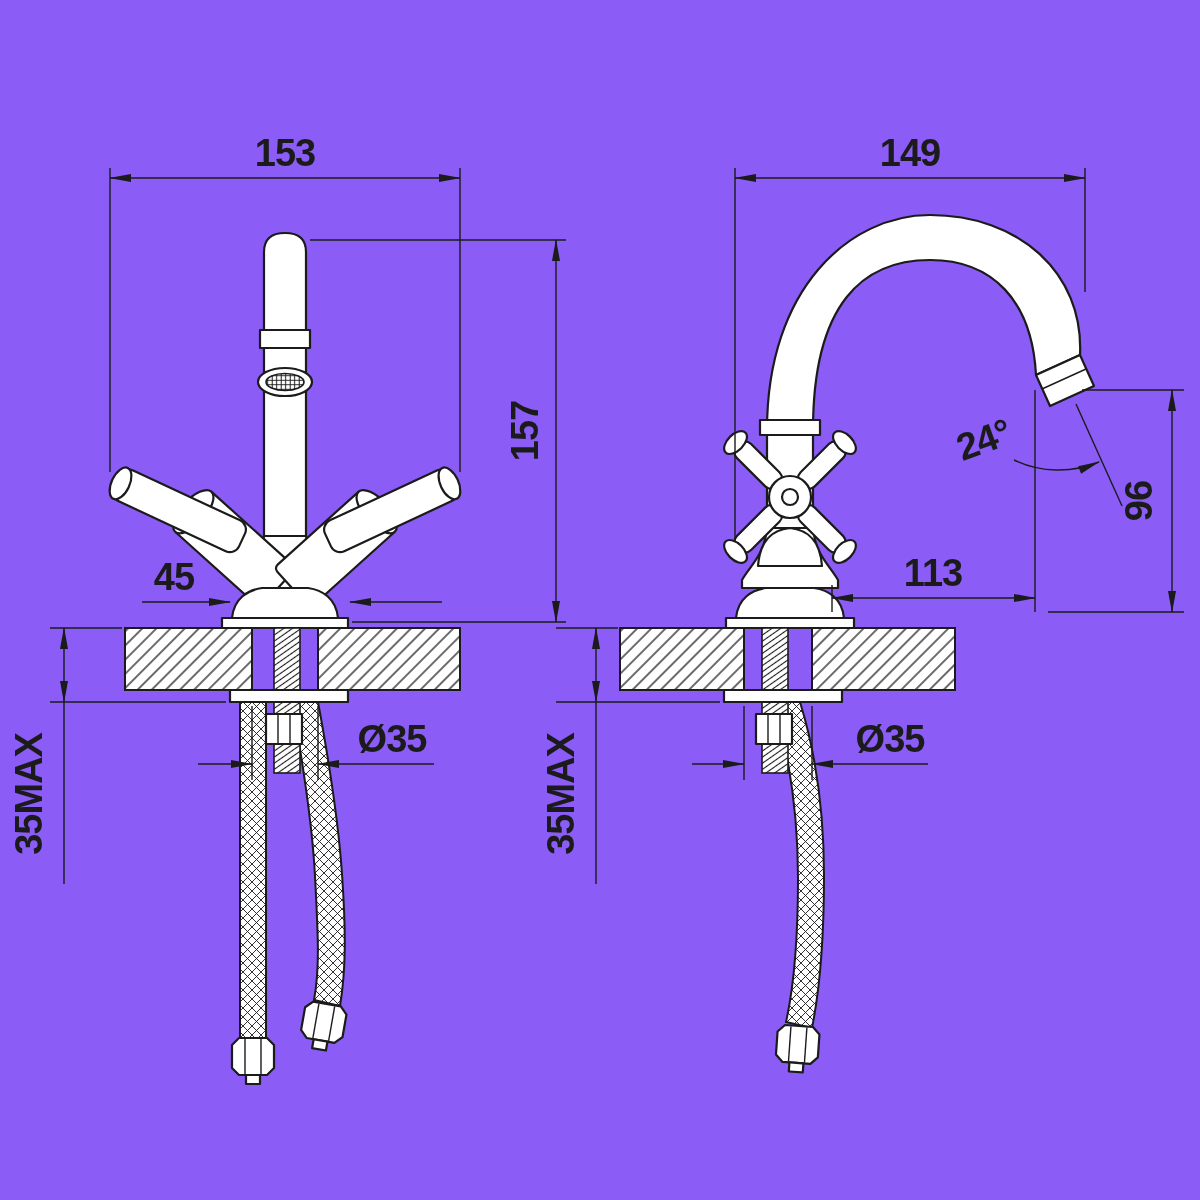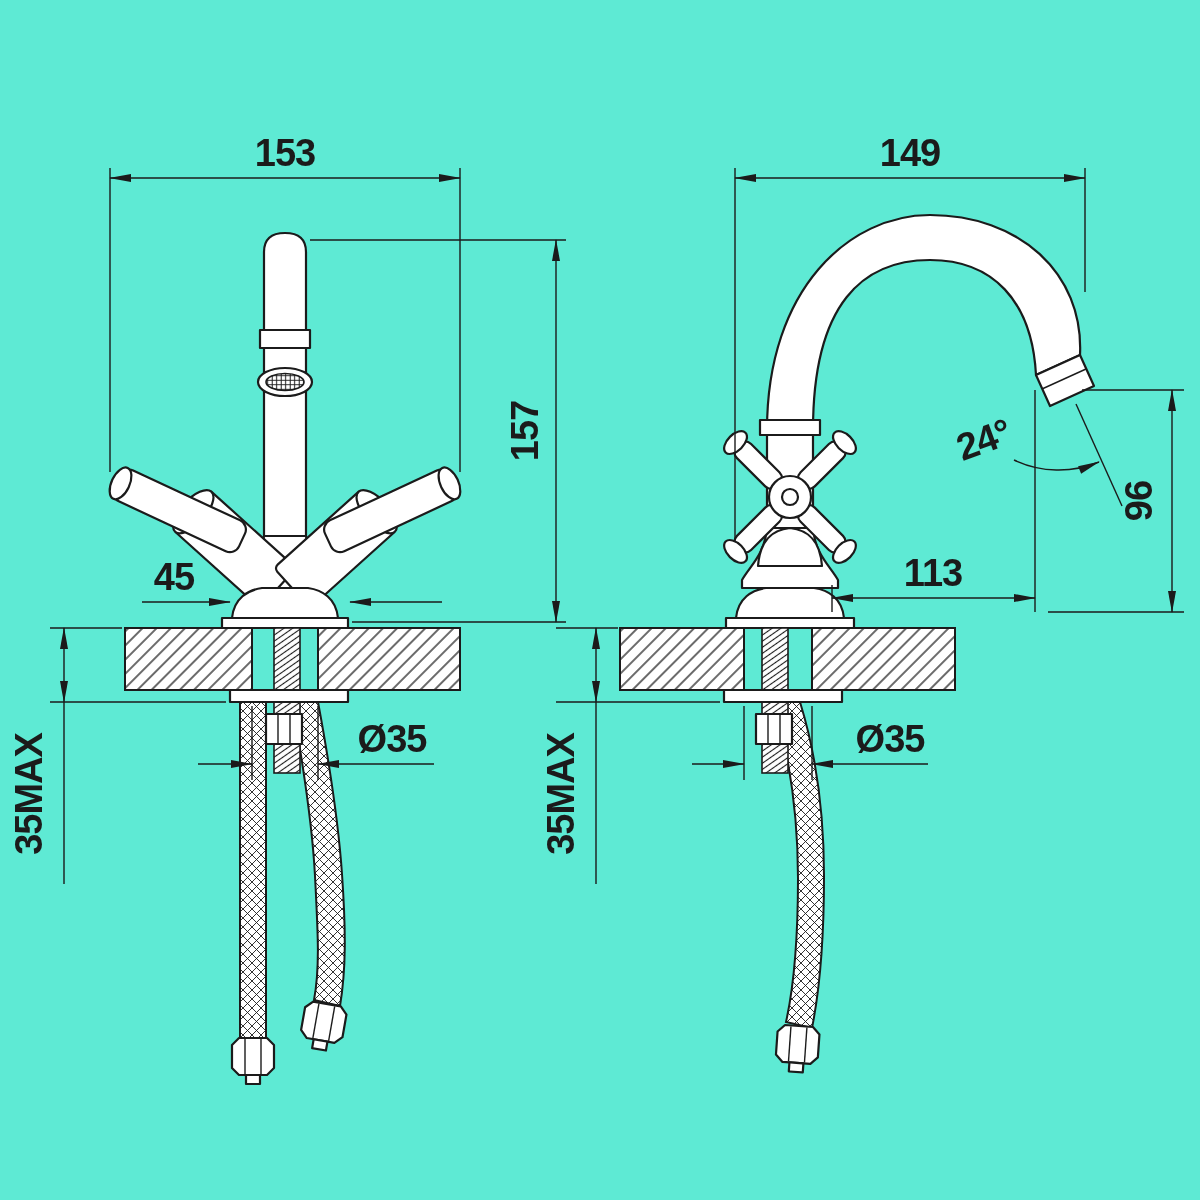--- a/index.html
+++ b/index.html
@@ -1,16 +1,16 @@
 <!DOCTYPE html>
 <html style="--line: #1b1b1b;"><head>
 <meta charset="utf-8">
 <style>
   html,body{margin:0;padding:0;background:#ffffff;}
-  .stage{width:1200px;height:1200px;background:#5eead4;overflow:hidden;}
+  .stage{width:1200px;height:1200px;background:#8b5cf6;overflow:hidden;}
   svg{display:block;}
   .ol{fill:#ffffff;stroke:var(--line,#1b1b1b);stroke-width:2.2;stroke-linejoin:round;stroke-linecap:round;}
   .thin{fill:none;stroke:var(--line,#1b1b1b);stroke-width:1.4;}
   .dl{fill:none;stroke:var(--line,#1b1b1b);stroke-width:1.4;}
   .ar{fill:var(--line,#1b1b1b);stroke:none;}
   .dt{fill:var(--line,#1b1b1b);font-family:"Liberation Sans",sans-serif;font-size:38px;font-weight:600;letter-spacing:-1px;text-anchor:middle;}
   .hf{fill:url(#hatch);stroke:var(--line,#1b1b1b);stroke-width:2;}
   .bf{fill:url(#braid);stroke:var(--line,#1b1b1b);stroke-width:2;}
   .tf{fill:url(#thread);stroke:var(--line,#1b1b1b);stroke-width:1.6;}
   .gf{fill:url(#grid);stroke:var(--line,#1b1b1b);stroke-width:1.6;}

